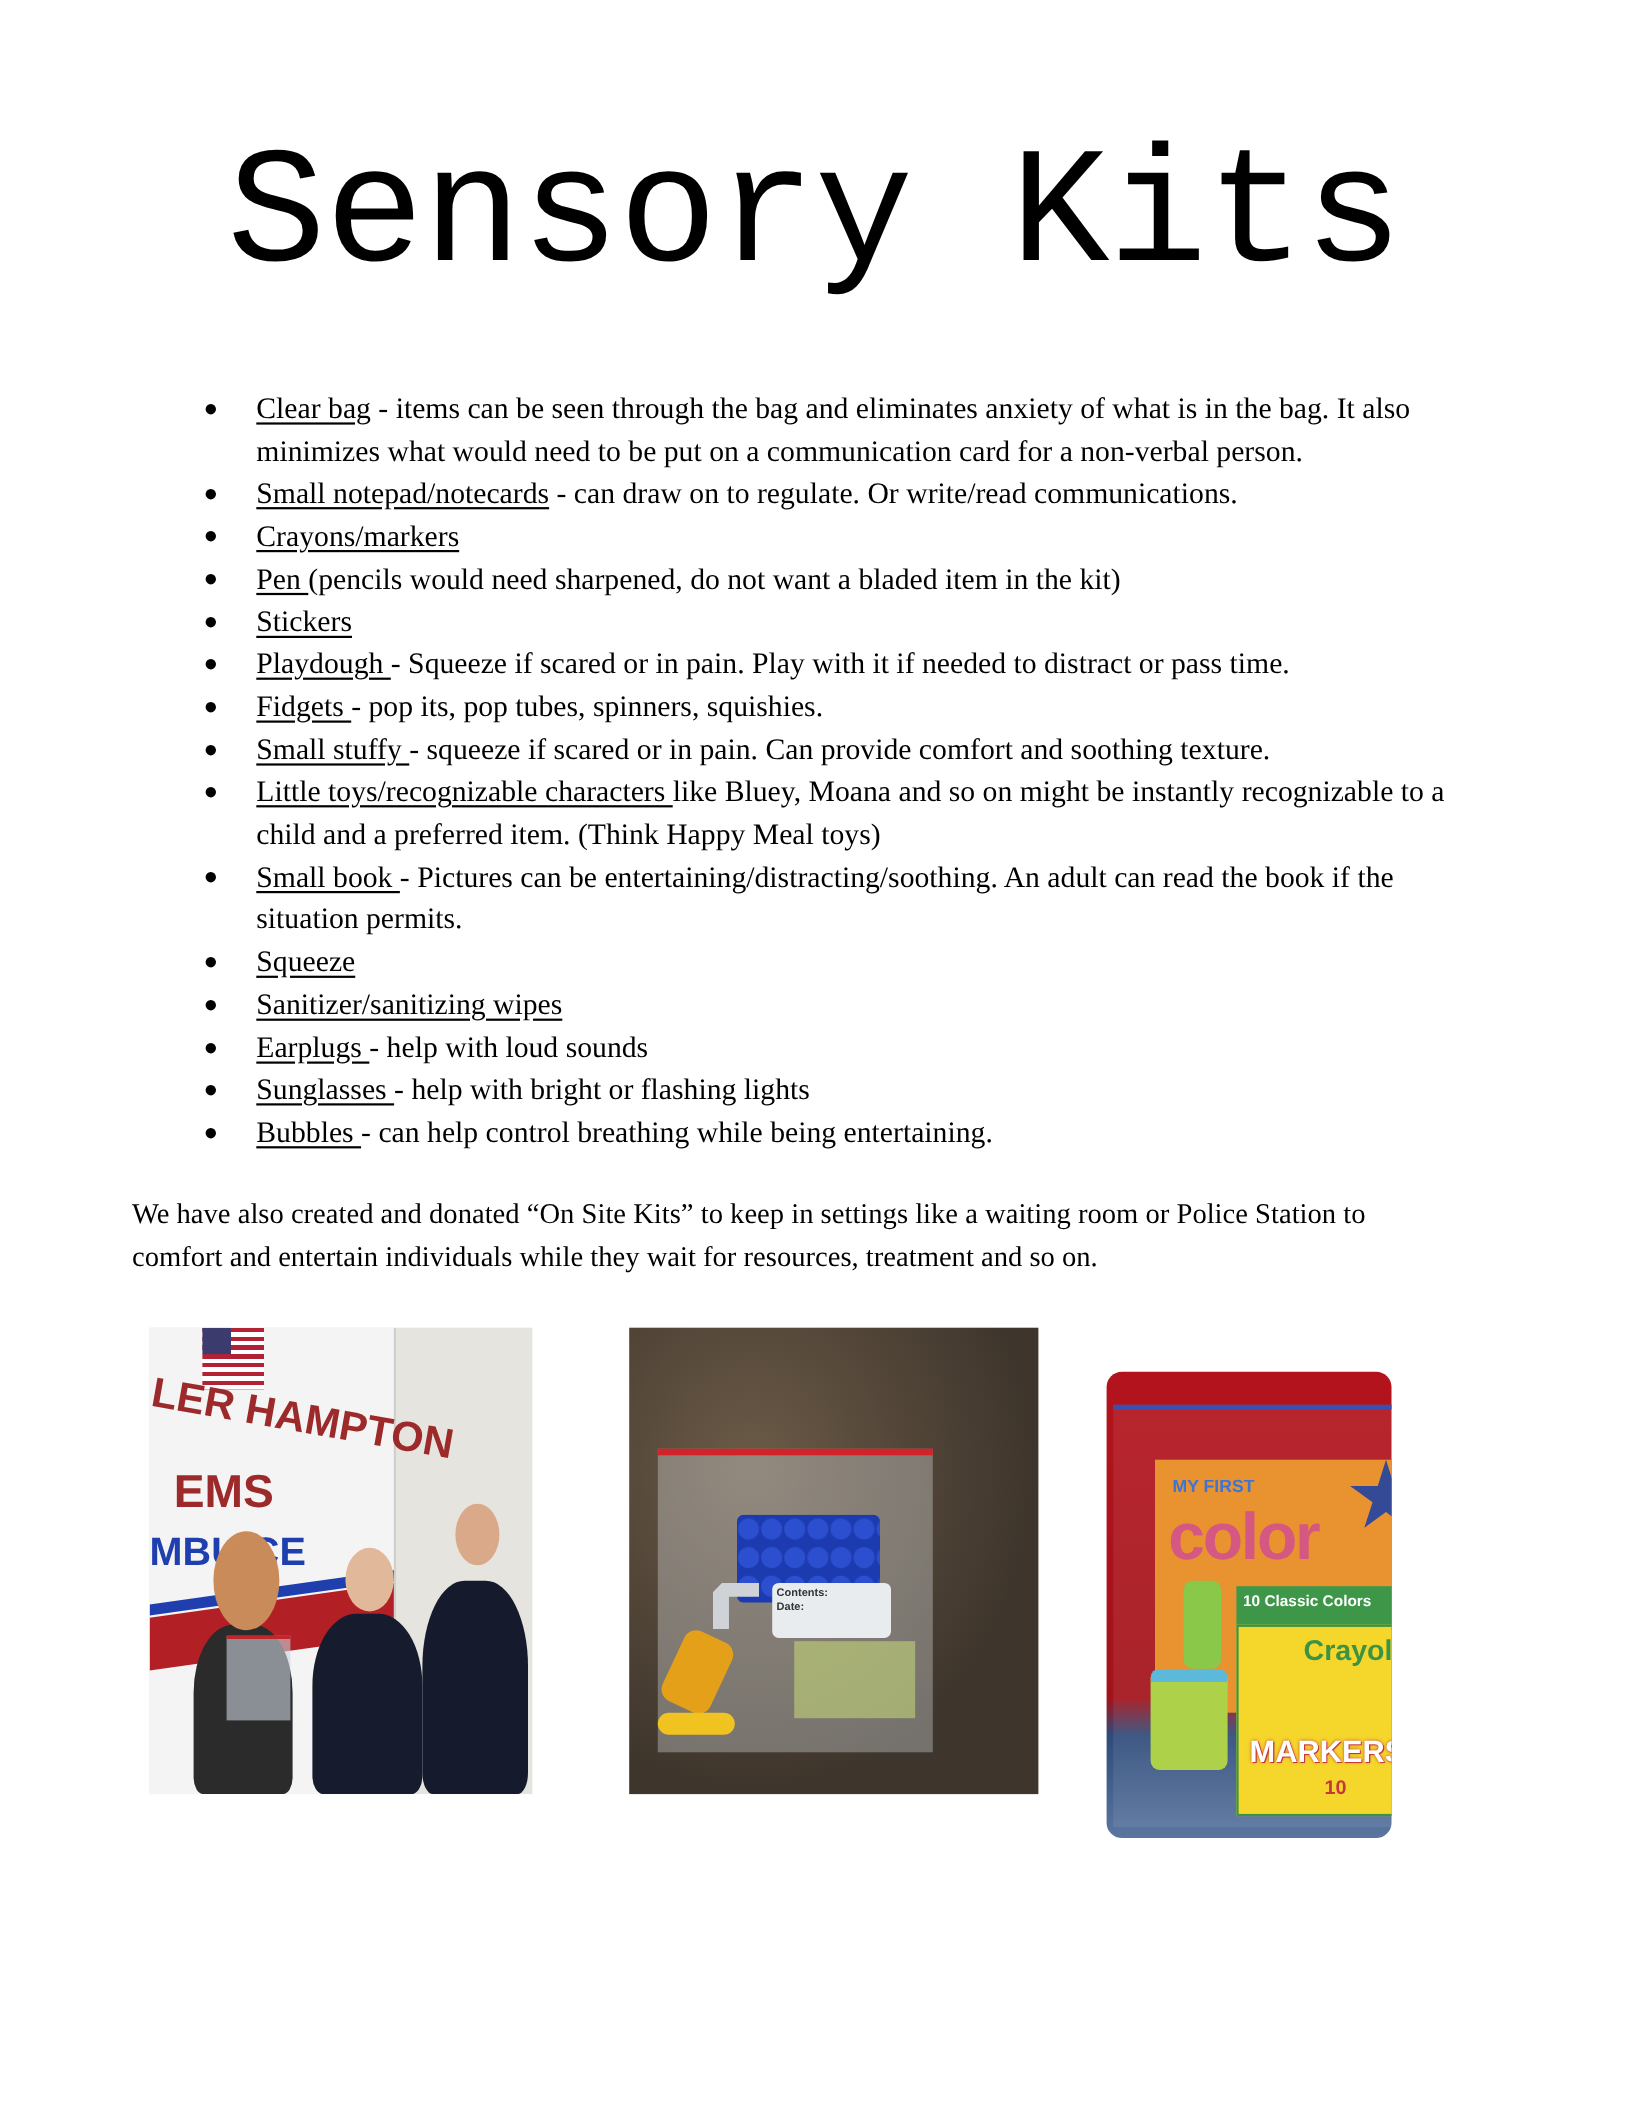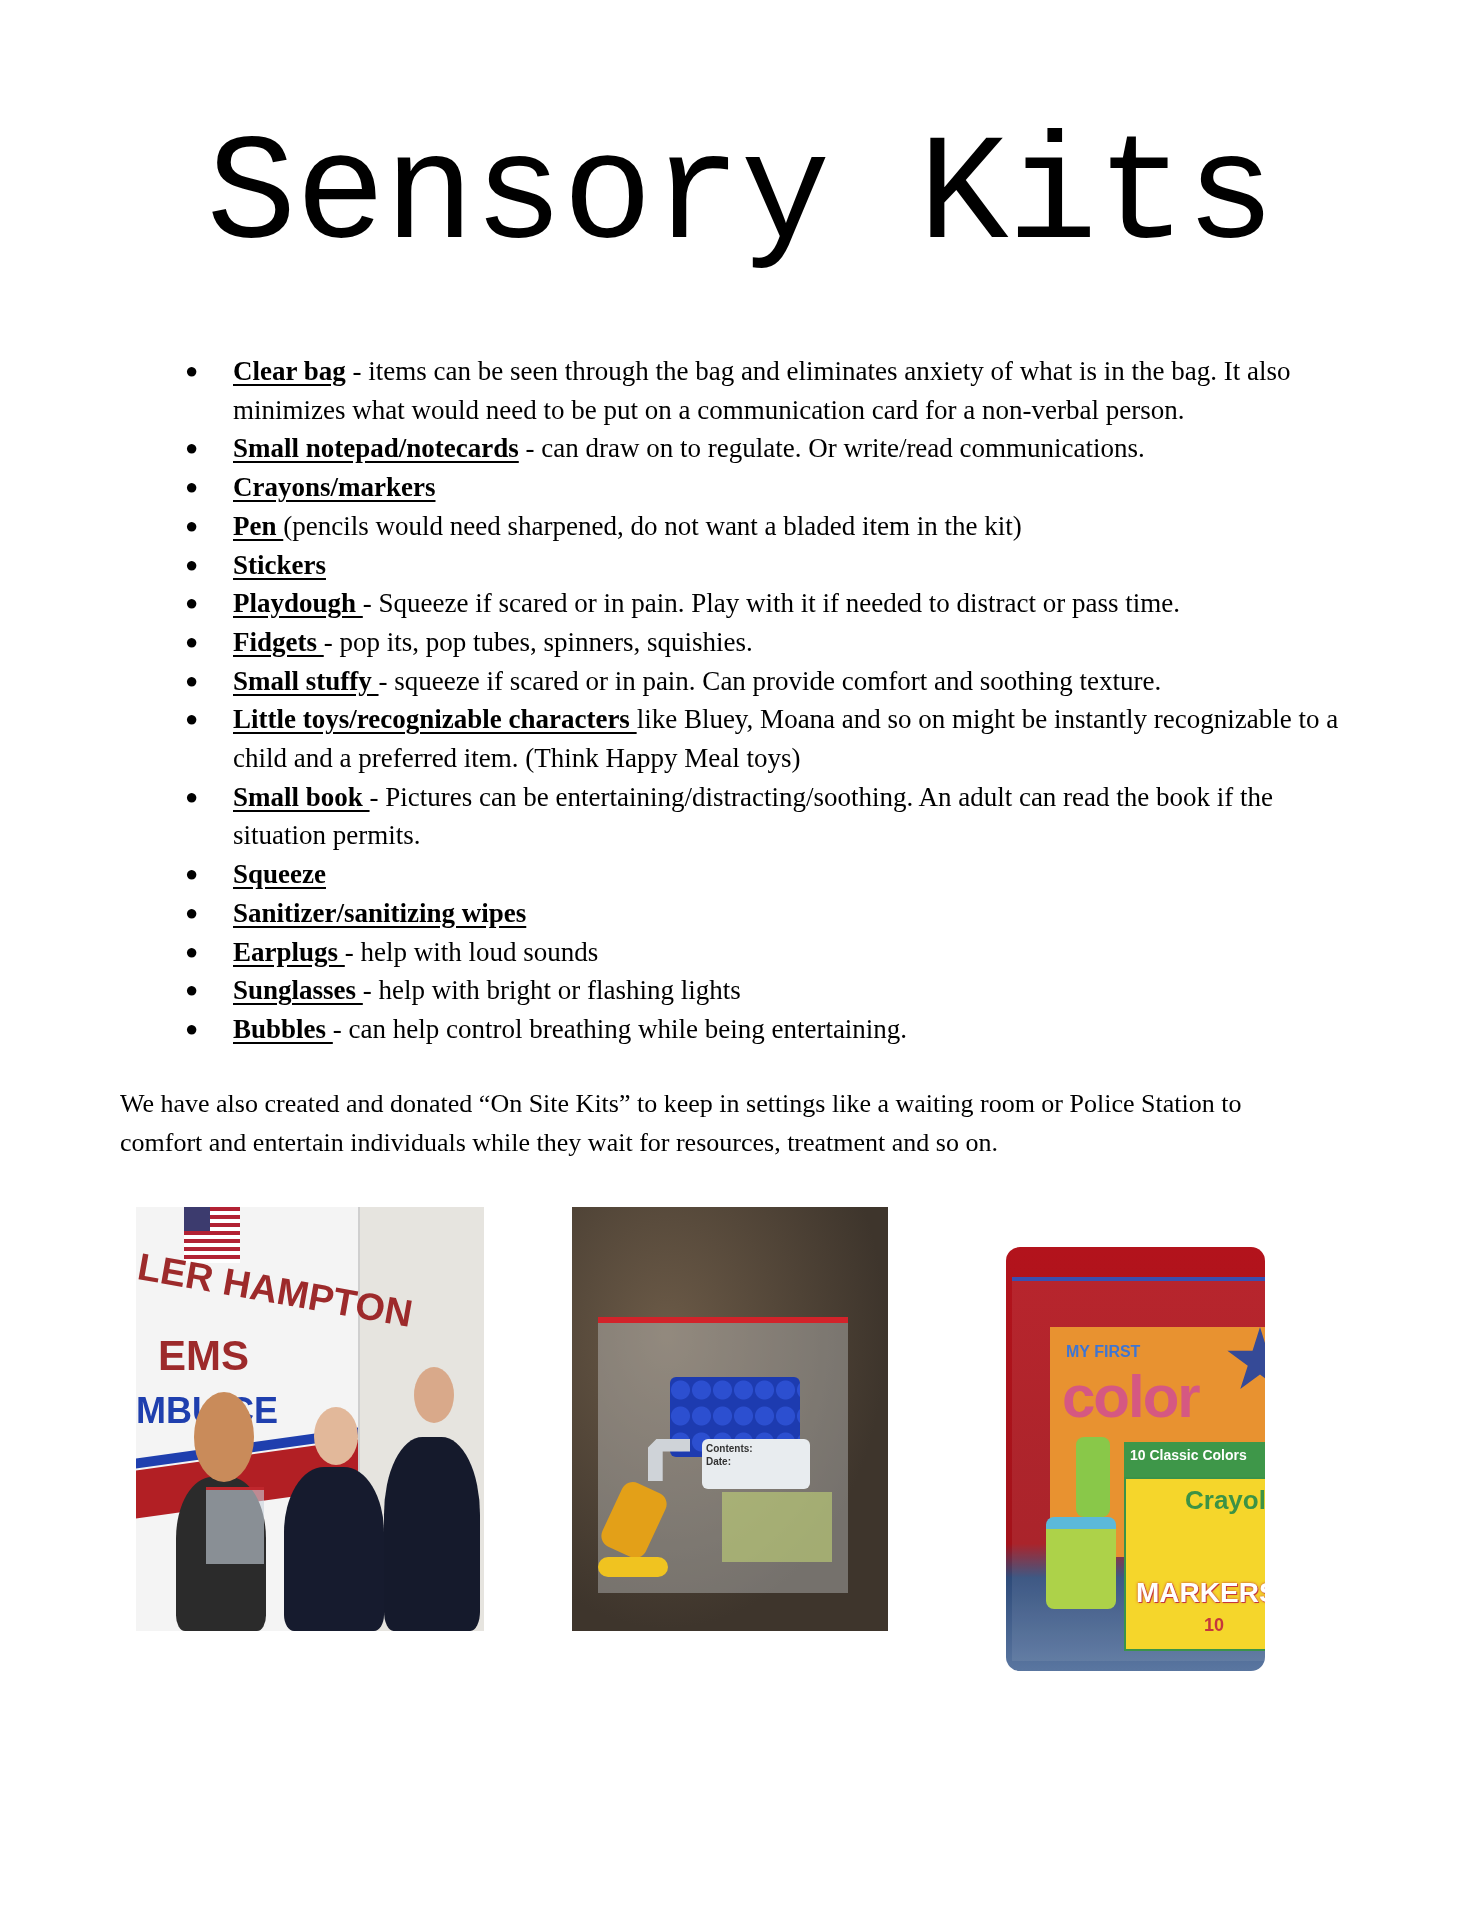--- a/index.html
+++ b/index.html
@@ -15,21 +15,21 @@
     }
     .list {
       position: absolute; left: 185px; top: 352px; width: 1160px;
       margin: 0; padding: 0; list-style: none;
       font-size: 27px; line-height: 38.7px;
     }
     .list li { position: relative; padding-left: 48px; }
     .list li .bullet {
       position: absolute; left: 0; top: 0; width: 48px; font-size: 22px;
     }
-    .term { font-weight: bold; text-decoration: underline; text-underline-offset: 4px; }
+    .term { font-weight: normal; text-decoration: underline; text-underline-offset: 4px; }
     .para {
       position: absolute; left: 120px; top: 1085px; width: 1200px;
       font-size: 26px; line-height: 38.7px; margin: 0;
     }
     .photo { position: absolute; overflow: hidden; }
     
     #photo1 { left: 136px; top: 1207px; width: 348px; height: 424px; background: #e6e4df; }
     #photo1 .truck { position:absolute; left:0; top:0; width:222px; height:424px; background:#f4f4f4; border-right:2px solid #cfcfcf; }
     #photo1 .stripe-blue { position:absolute; left:0; top:236px; width:222px; height:10px; background:#1f3fae; transform: skewY(-8deg); }
     #photo1 .stripe-red { position:absolute; left:0; top:248px; width:222px; height:48px; background:#b21f24; transform: skewY(-8deg); }
@@ -41,21 +41,21 @@
     #photo1 .flag::before { content:""; position:absolute; left:0; top:0; width:26px; height:24px; background:#3c3b6e; }
     #photo1 .person { position:absolute; border-radius: 40% 40% 10% 10%; }
     #photo1 .p1 { left:40px; top:270px; width:90px; height:154px; background:#2b2b2b; }
     #photo1 .p1h { left:58px; top:185px; width:60px; height:90px; border-radius:50%; background:#c98b5a; }
     #photo1 .p2 { left:148px; top:260px; width:100px; height:164px; background:#161b2e; }
     #photo1 .p2h { left:178px; top:200px; width:44px; height:58px; border-radius:50%; background:#e2b89a; }
     #photo1 .p3 { left:248px; top:230px; width:96px; height:194px; background:#151a2c; }
     #photo1 .p3h { left:278px; top:160px; width:40px; height:56px; border-radius:50%; background:#d9a98a; }
     #photo1 .bag { position:absolute; left:70px; top:280px; width:58px; height:74px; background:rgba(200,210,220,0.6); border-top:3px solid #c0272d; }
     
-    #photo2 { left: 572px; top: 1207px; width: 316px; height: 424px;
+    #photo2 { left: 572px; top: 1207px; width: 372px; height: 424px;
       background: radial-gradient(ellipse at 30% 30%, #6b5a47, #3e352c 70%); }
     #photo2 .bag { position:absolute; left:26px; top:110px; width:250px; height:270px; background:rgba(220,225,230,0.35); border-top:6px solid #d2232a; }
     #photo2 .popit { position:absolute; left:98px; top:170px; width:130px; height:80px; background:#1d3bb0; border-radius:6px;
       background-image: radial-gradient(circle, #2c4fd0 9px, transparent 10px); background-size: 21px 26px; }
     #photo2 .label { position:absolute; left:130px; top:232px; width:108px; height:50px; background:#e8ecef; border-radius:6px;
       font: bold 10px "Liberation Sans", sans-serif; color:#333; padding:4px; box-sizing:border-box; }
     #photo2 .arrow { position:absolute; left:76px; top:232px; width:42px; height:42px; background:#cfd3d8; clip-path: polygon(0 100%, 0 20%, 20% 0, 100% 0, 100% 30%, 35% 30%, 35% 100%); }
     #photo2 .toy1 { position:absolute; left:38px; top:278px; width:48px; height:70px; background:#e3a018; border-radius:12px; transform: rotate(25deg); }
     #photo2 .toy2 { position:absolute; left:150px; top:285px; width:110px; height:70px; background:rgba(200,220,120,0.55); }
     #photo2 .toy3 { position:absolute; left:26px; top:350px; width:70px; height:20px; background:#f0c320; border-radius:10px; }

